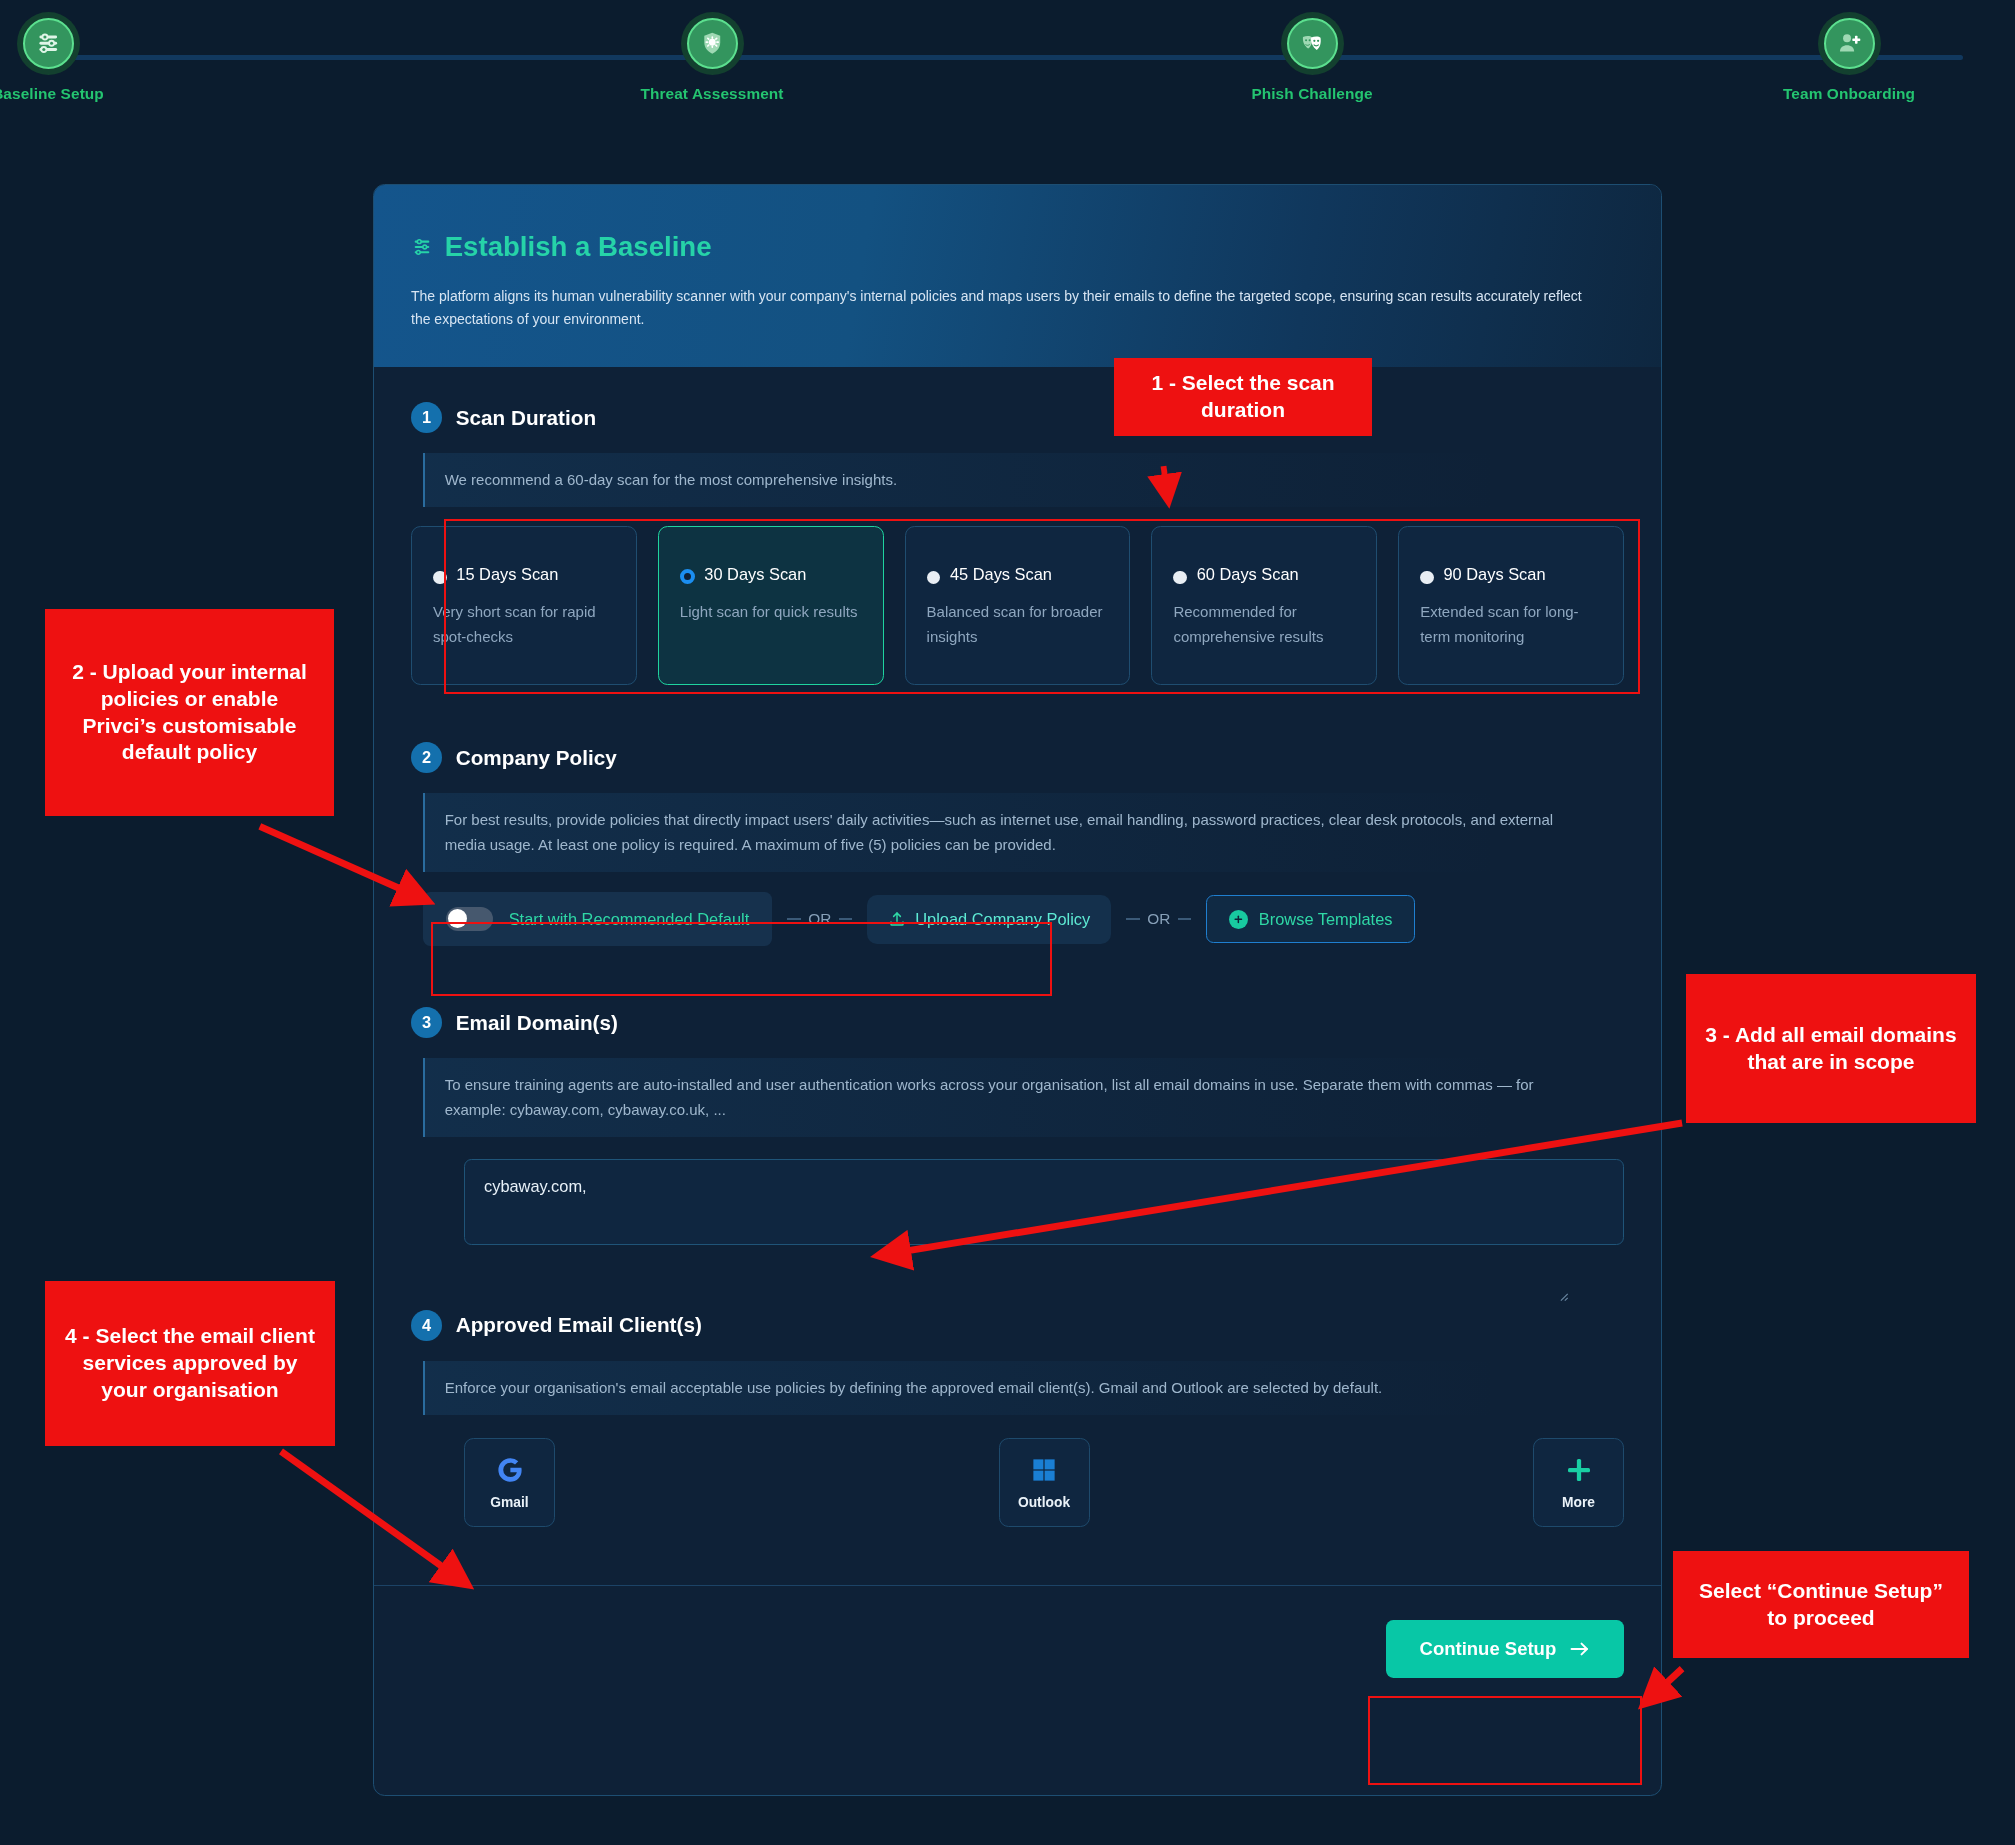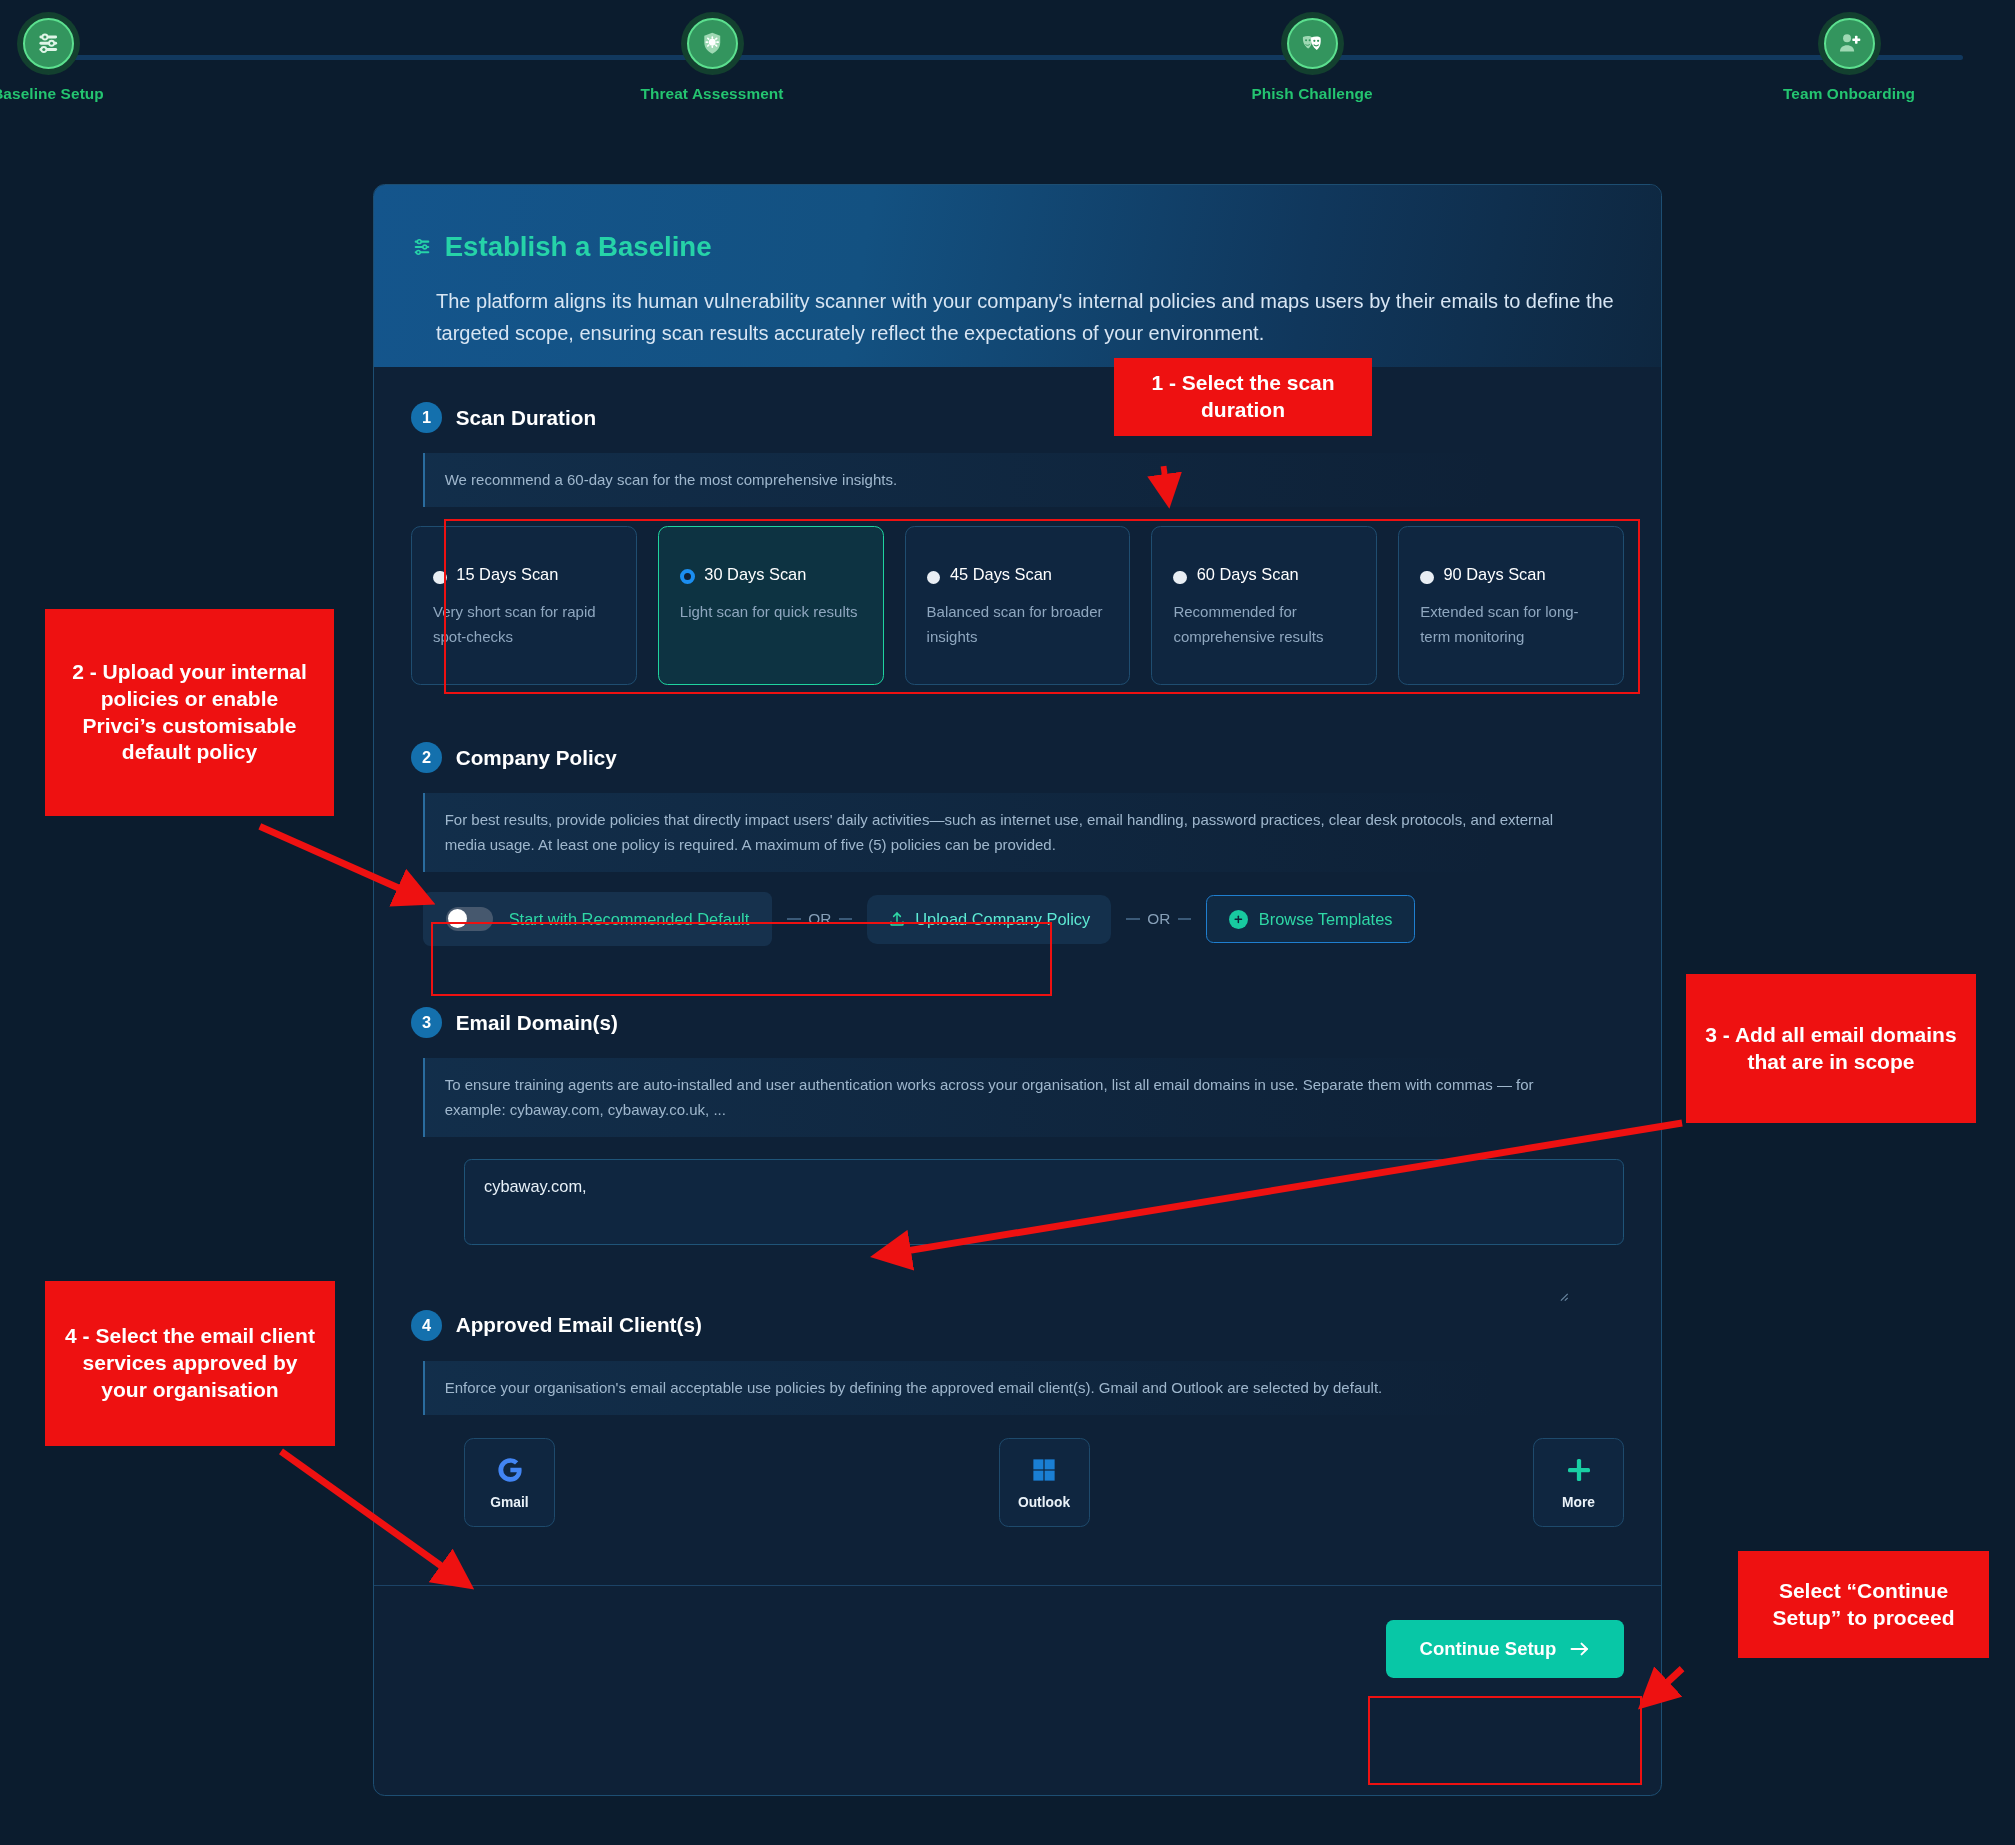--- a/index.html
+++ b/index.html
@@ -40,23 +40,22 @@
     overflow: hidden;
   }
   #card-header {
     height: 182px; padding: 46px 37px 0 37px;
     background: linear-gradient(100deg, #14558c 0%, #135181 38%, #10375c 72%, #0e2740 100%);
   }
   #card-title-row { display: flex; align-items: center; gap: 11.7px; }
   #card-title-row svg { width: 22px; height: 22px; }
   #card-title { font-size: 27.6px; font-weight: bold; color: #26d3a8; }
   #card-desc {
-    margin-top: 22px; font-size: 20px; line-height: 1.62; color: #d7e5f3;
+    margin-top: 22px; font-size: 14px; line-height: 1.62; color: #d7e5f3;
     max-width: 1192px;
-    margin-left: 25px;
   }
 
   #card-body { padding: 0 37px; }
 
   
   .section { padding-top: 35px; }
   .section-head { display: flex; align-items: center; gap: 13.8px; }
   .step-badge {
     width: 31px; height: 31px; border-radius: 50%; background: #1470ad;
     color: #fff; font-size: 16.4px; font-weight: bold;
@@ -482,16 +481,16 @@
   </svg>
 
   <div class="callout" style="left:1114px; top:358px; width:258px; height:78px;">1 -  Select the scan duration</div>
 
   <div class="callout" style="left:45px; top:609px; width:289px; height:207px;">2 - Upload your internal policies or enable Privci’s customisable default policy</div>
 
   <div class="callout" style="left:1686px; top:974px; width:290px; height:149px;">3 - Add all email domains that are in scope</div>
 
   <div class="callout" style="left:45px; top:1281px; width:290px; height:165px;">4 - Select the email client services approved by your organisation</div>
 
-  <div class="callout" style="left:1738px; top:1551px; width:251px; height:107px;">Select “Continue Setup” to proceed</div>
+  <div class="callout" style="left:1673px; top:1551px; width:296px; height:107px;">Select “Continue Setup” to proceed</div>
 
 </div>
 
 
 </body></html>

